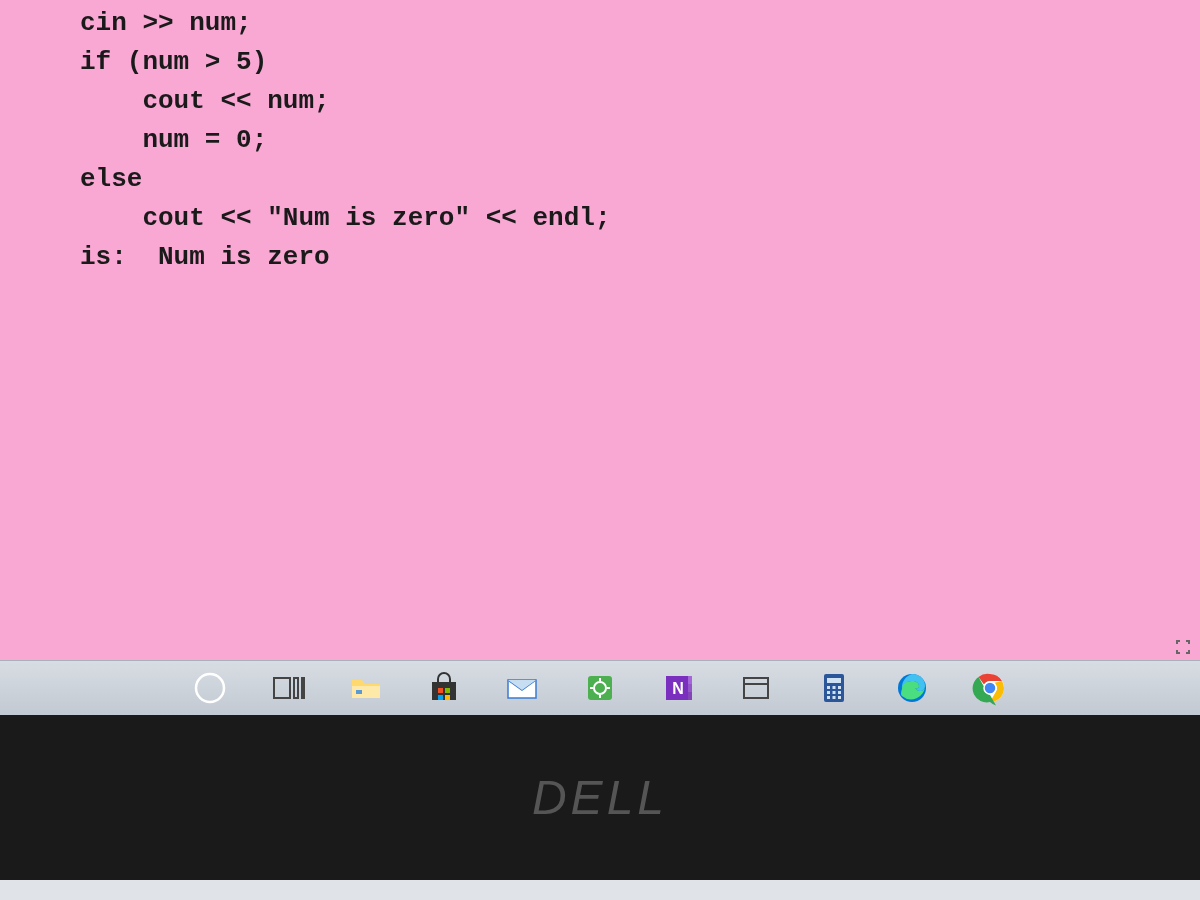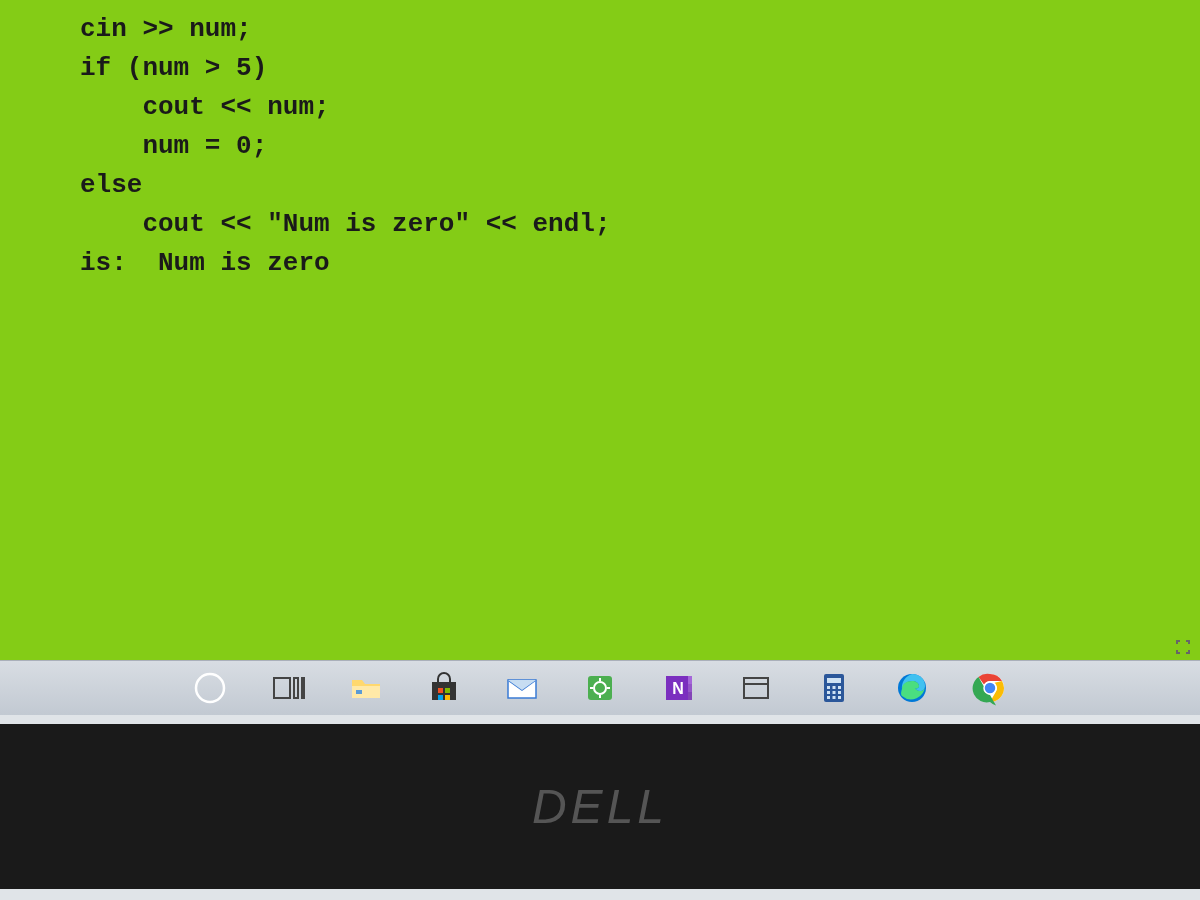--- a/index.html
+++ b/index.html
@@ -7,22 +7,22 @@
       width: 1200px;
       height: 900px;
       background: #e0e4e8;
       position: relative;
       font-family: Arial, sans-serif;
       overflow: hidden;
     }
     .screen {
       width: 100%;
       height: 660px;
-      background: #84cc16;
-      padding: 10px 80px;
+      background: #f9a8d4;
+      padding: 4px 80px;
     }
     .code-block {
       font-family: 'Courier New', monospace;
       font-weight: bold;
       font-size: 26px;
       line-height: 1.5;
       color: #1a1a1a;
       white-space: pre;
     }
     .question-block {
@@ -66,21 +66,20 @@
     .bezel {
       position: absolute;
       top: 715px;
       left: 0;
       width: 100%;
       height: 165px;
       background: #1a1a1a;
       display: flex;
       align-items: center;
       justify-content: center;
-      margin-top: 9px;
     }
     .dell-logo {
       font-family: Arial, sans-serif;
       font-size: 48px;
       font-weight: 400;
       color: #555;
       letter-spacing: 4px;
       font-style: italic;
     }
     .corner-icon {

